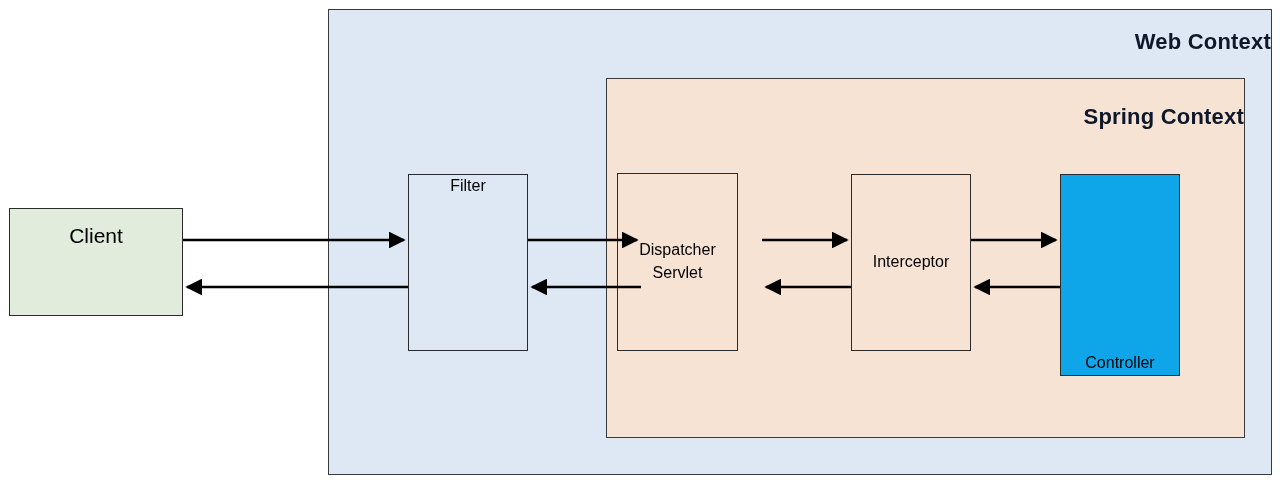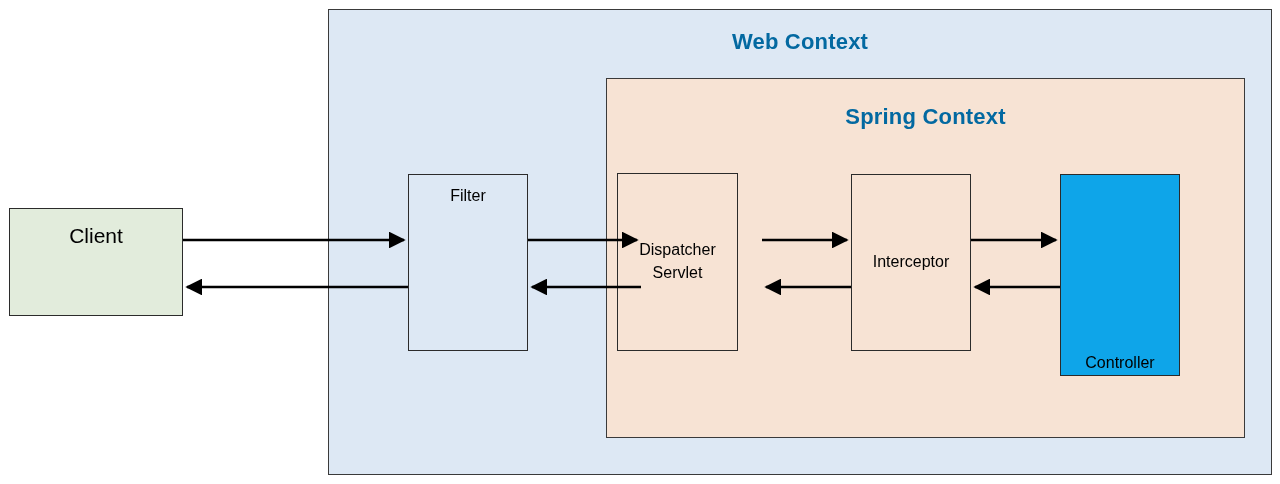--- a/index.html
+++ b/index.html
@@ -37,24 +37,24 @@
     left: 606px;
     top: 78px;
     width: 639px;
     height: 360px;
     background: #f7e3d4;
   }
   .container-title {
     position: absolute;
     left: 0;
     right: 0;
-    text-align: center;
+    text-align: right;
     font-weight: bold;
     font-size: 22px;
-    color: #0369a1;
+    color: #0f172a;
     letter-spacing: 0.2px;
     white-space: nowrap;
   }
   #web-context-title  { top: 19px; }
   #spring-context-title { top: 19px; margin-top: 6px; }
 
   
   .node-box {
     position: absolute;
     box-sizing: border-box;
@@ -84,21 +84,21 @@
     font-size: 21px;
   }
 
   #filter-box {
     left: 408px;
     top: 174px;
     width: 120px;
     height: 177px;
     background: #dde8f4;
     align-items: flex-start;
-    padding-top: 10px;
+    padding-top: 0;
   }
 
   #dispatcher-servlet-box {
     left: 617px;
     top: 173px;
     width: 121px;
     height: 178px;
     background: #f7e3d4;
     align-items: center;
   }

